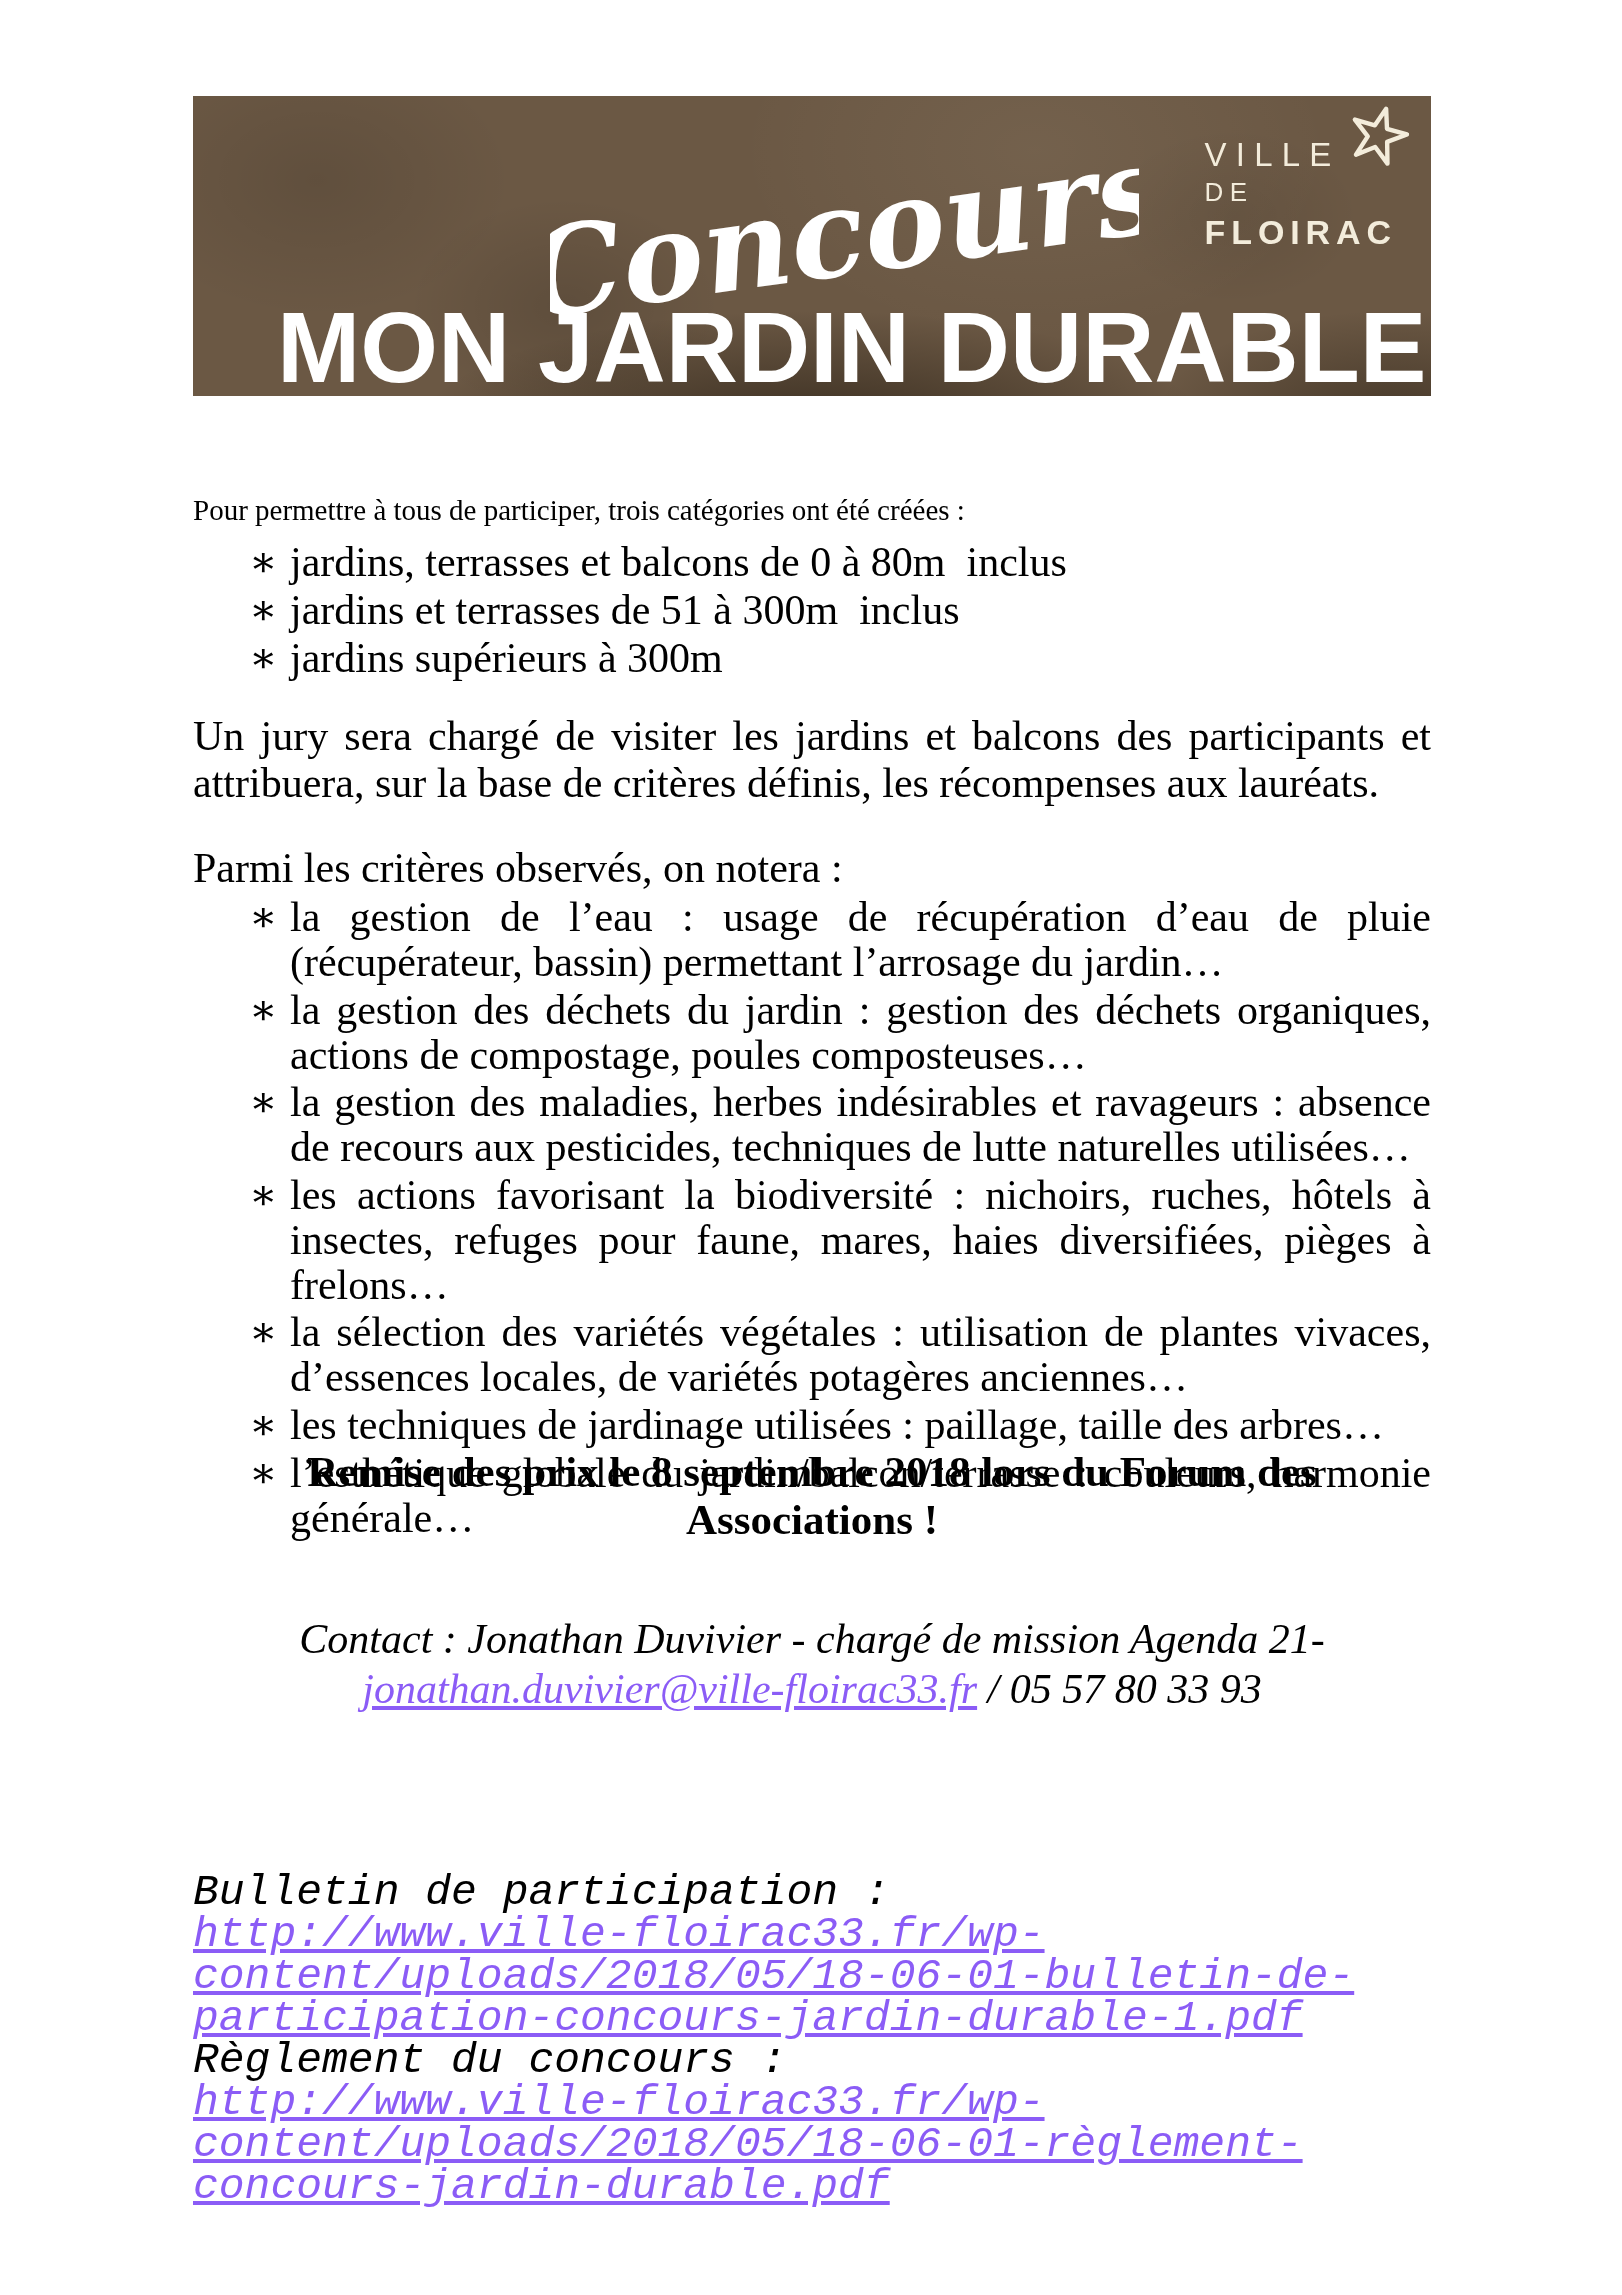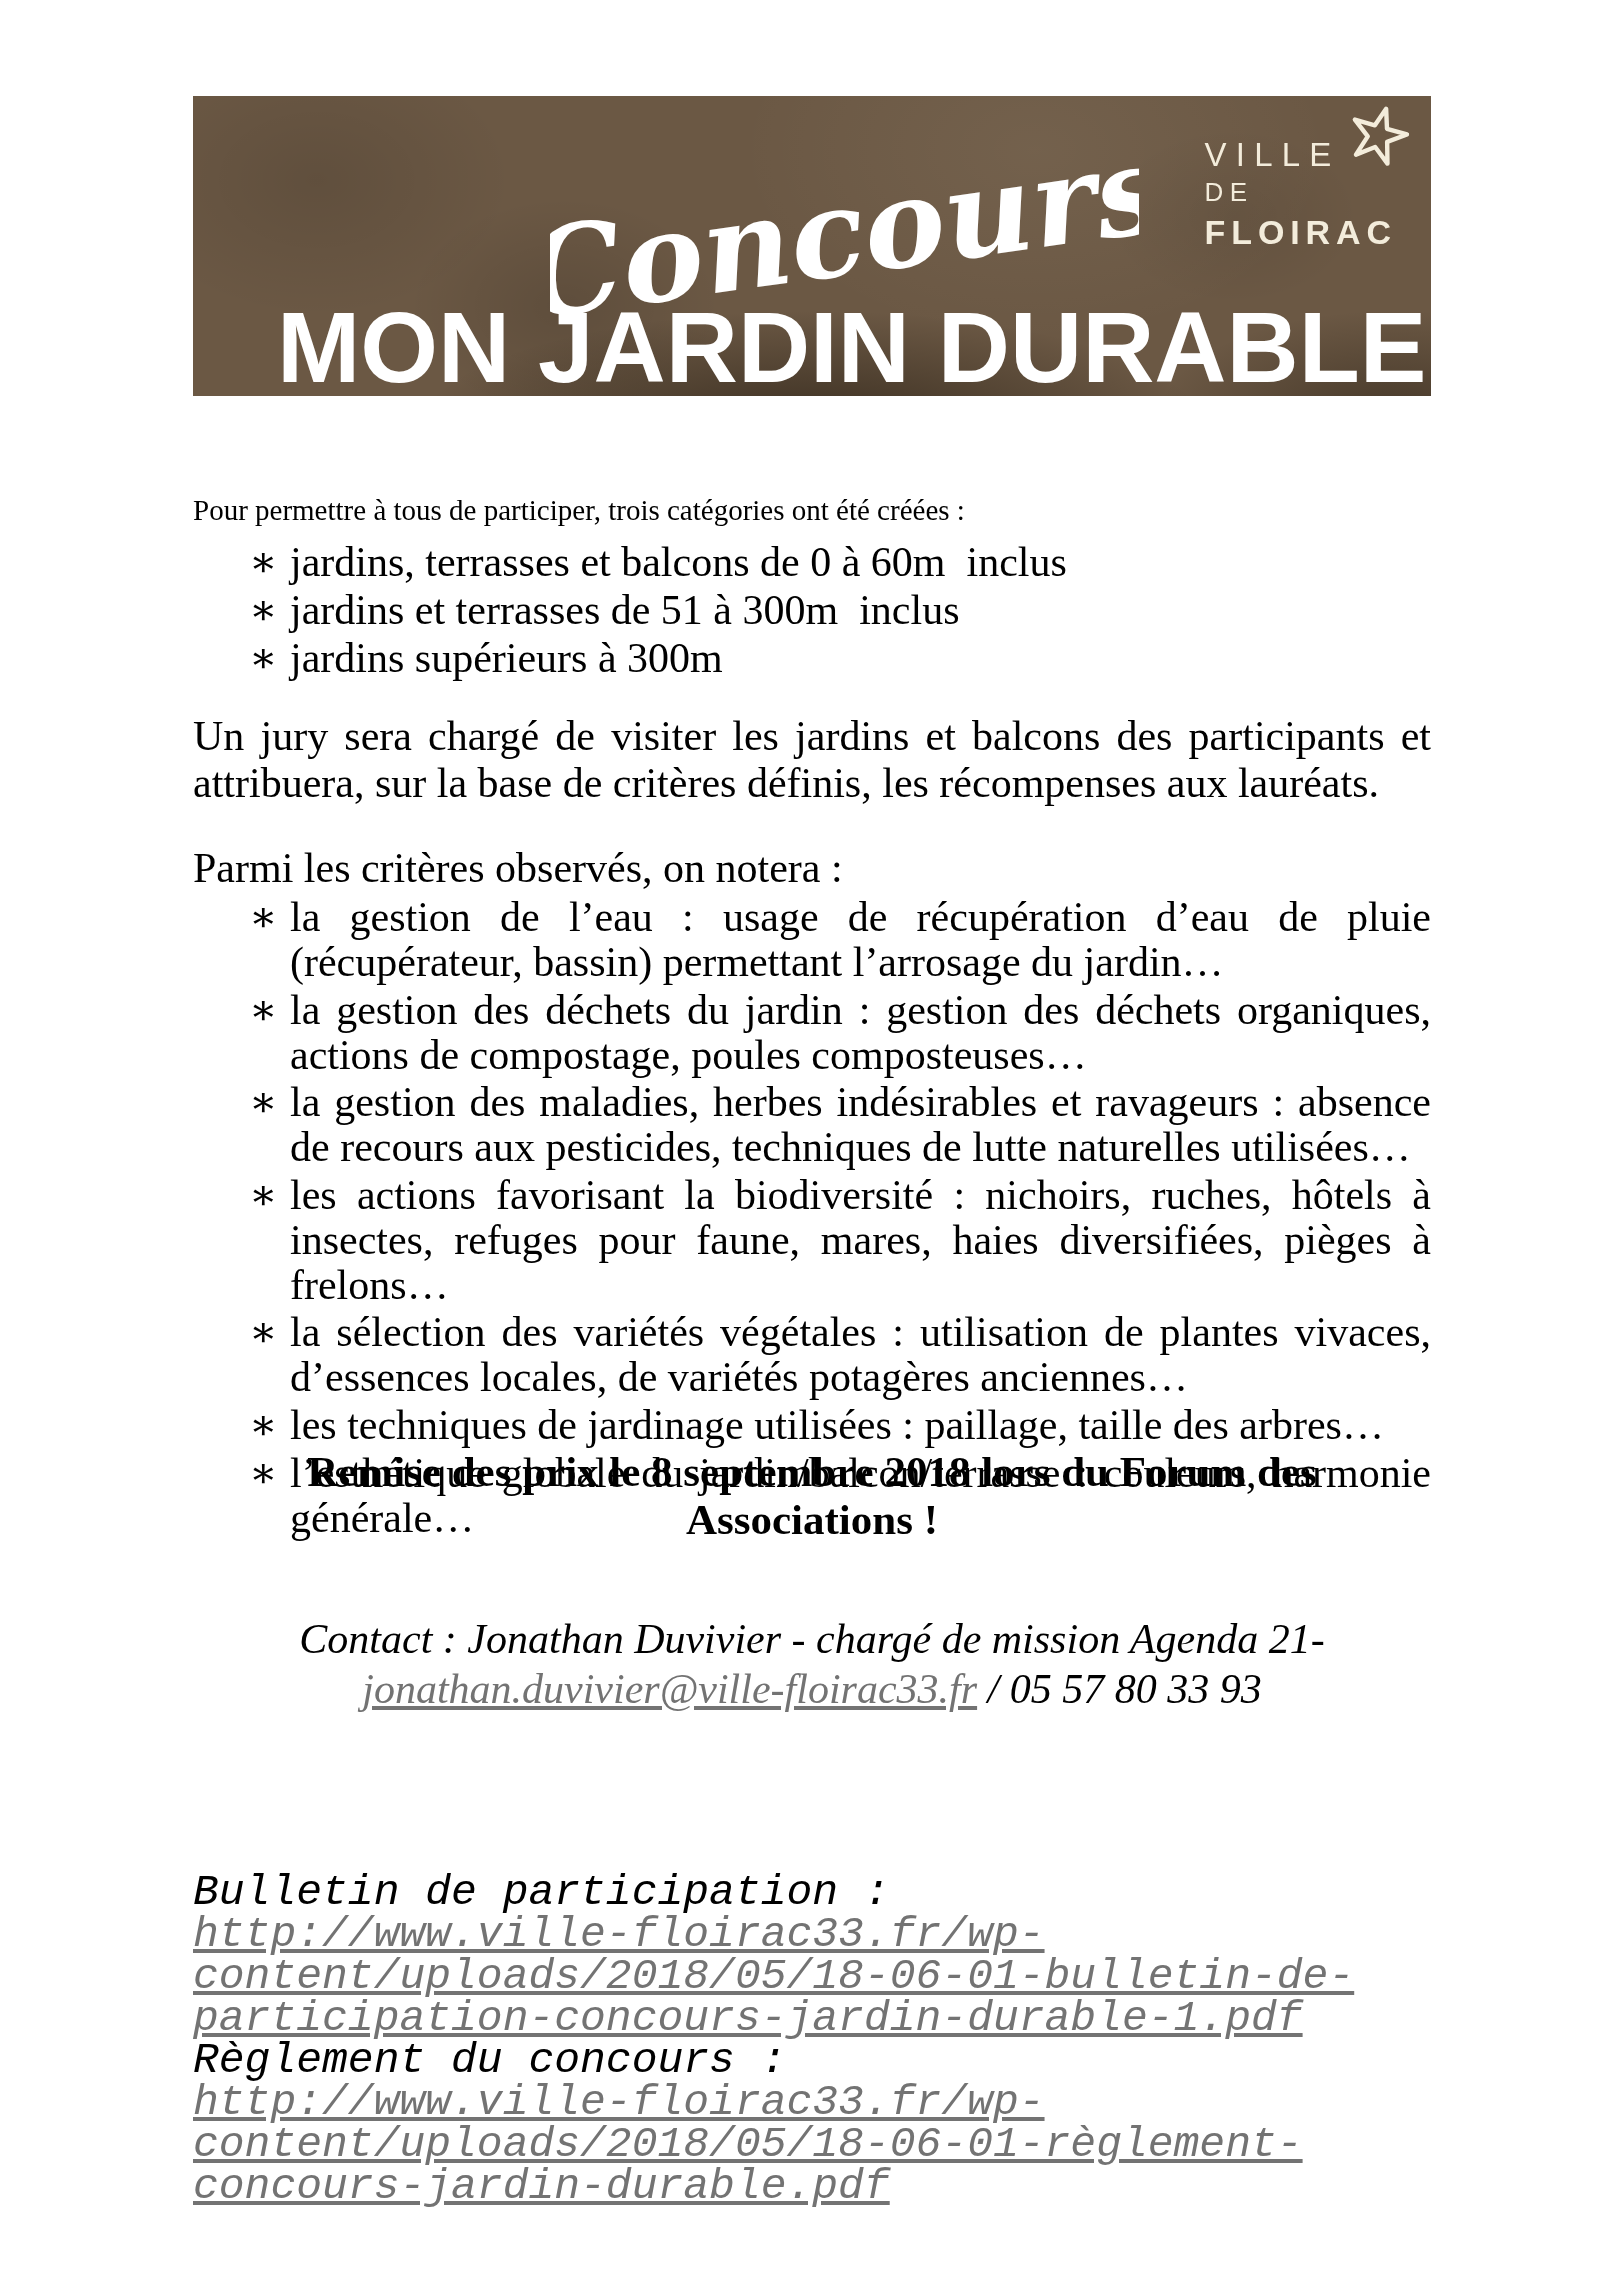--- a/index.html
+++ b/index.html
@@ -46,21 +46,21 @@
   #parmi{top:845px;font-size:42px;line-height:47px;}
   #criteria{top:895px;font-size:42px;}
   .crit-li{display:flex;line-height:45px;margin-bottom:2.6px;}
   .marker{margin-left:56px;width:41px;flex:none;}
   .li-text{flex:1;}
   .cat-text{white-space:pre-wrap;}
   .crit-text{text-align:justify;}
   #award{top:1448px;text-align:center;font-weight:bold;font-size:43px;line-height:48px;}
   #contact{top:1614px;text-align:center;font-style:italic;font-size:42px;line-height:50px;}
   #downloads{top:1872px;font-style:italic;font-size:43px;line-height:42px;font-family:Liberation Mono, monospace;}
-  a.doclink{color:#737373;text-decoration:underline;cursor:pointer;}
+  a.doclink{color:#8b5cf6;text-decoration:underline;cursor:pointer;}
   .phone{margin-left:10.5px;}
   .url{display:block;}
 </style>
 </head>
 <body>
 
 <div class="page">
 
   <div class="banner">
 
@@ -84,21 +84,21 @@
         <text x="0" y="116" font-family="Liberation Sans, DejaVu Sans, sans-serif" font-weight="700" font-size="152" textLength="1756" lengthAdjust="spacingAndGlyphs" fill="#ffffff">MON JARDIN DURABLE</text>
       </svg>
     </div>
   </div>
 
   <div class="block" id="intro">Pour permettre à tous de participer, trois catégories ont été créées :</div>
 
   <div class="block" id="cats">
     <div class="cat-li">
       <span class="marker">∗</span>
-      <span class="li-text cat-text">jardins, terrasses et balcons de 0 à 60m  inclus</span>
+      <span class="li-text cat-text">jardins, terrasses et balcons de 0 à 80m  inclus</span>
     </div>
     <div class="cat-li">
       <span class="marker">∗</span>
       <span class="li-text cat-text">jardins et terrasses de 51 à 300m  inclus</span>
     </div>
     <div class="cat-li">
       <span class="marker">∗</span>
       <span class="li-text cat-text">jardins supérieurs à 300m</span>
     </div>
   </div>

